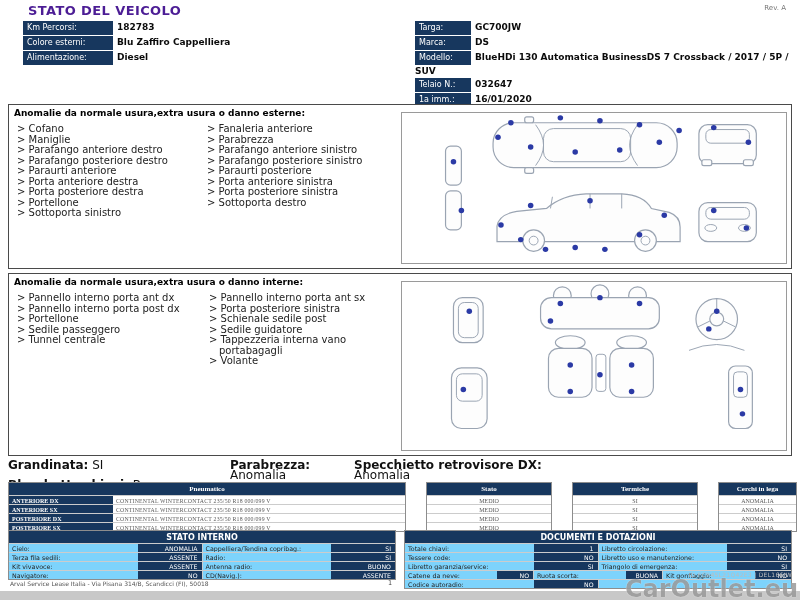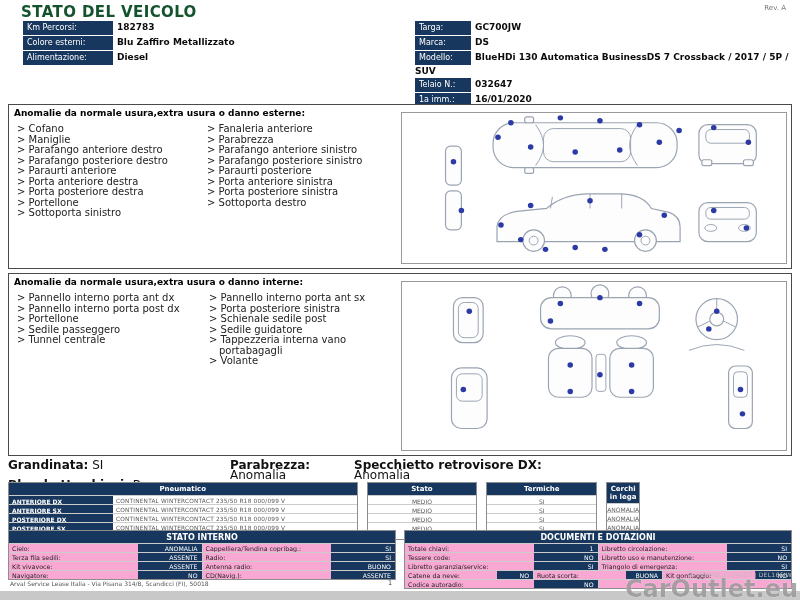--- a/index.html
+++ b/index.html
@@ -1,20 +1,20 @@
 <!DOCTYPE html>
 <html><head>
 <meta charset="utf-8">
 <style>
   * { margin:0; padding:0; box-sizing:border-box; }
   html,body { width:800px; height:600px; }
   body { font-family:"DejaVu Sans","Liberation Sans",sans-serif; background:#ffffff; position:relative; overflow:hidden; color:#111; }
   .page { position:absolute; inset:0; background:#fff; }
 
-  .title { position:absolute; top:3px; left:21px; font-size:15px; font-weight:bold; color:#14532d; letter-spacing:.4px; }
+  .title { position:absolute; top:3px; left:28px; font-size:13px; font-weight:bold; color:#4c1d95; letter-spacing:.4px; }
   .rev { position:absolute; top:4px; right:14px; font-size:7px; color:#777;text-align:right; }
 
   .info { position:absolute; top:21px; left:23px; width:784px; display:flex; gap:4px; }
   .info-col { width:388px; }
   .info-row { margin-bottom:1px; font-size:9px; line-height:12px; }
   .chip { display:inline-block; background:#17375E; color:#fff; font-size:8px; padding:1px 4px; margin-right:4px; vertical-align:top; }
   .chip-w { width:90px; }
   .chip-n { width:56px; }
   .val { font-weight:bold; color:#0b0b0b; }
 
@@ -31,31 +31,31 @@
   .diagram svg { width:100%; height:100%; display:block; }
   .outline { fill:#fdfdfd; stroke:#9aa4b2; stroke-width:1.2; }
   .outline2 { fill:none; stroke:#9aa4b2; stroke-width:1; }
   .marker { fill:#2B3AA5; }
 
   .summary { position:absolute; top:460px; left:8px; width:784px; font-size:12px; line-height:10px; color:#111; }
   .sum-row1 { display:flex; }
   .sum-label { font-weight:bold; }
   .sum-w1 { width:222px; } .sum-w2 { width:124px; } .sum-w3 { width:220px; } .sum-w4 { flex:1; }
 
-  .tires { position:absolute; top:482px; left:8px; width:632px; display:flex; gap:9px; }
+  .tires { position:absolute; top:482px; left:8px; width:789px; display:flex; gap:20px;font-family:Liberation Serif, serif; }
   .tcol { border:1px solid #8d8d8d; background:#fff; }
   .tcol-main { width:398px; } .tcol-stato { width:126px; } .tcol-termiche { width:126px; } .tcol-cerchi { flex:1; }
   .t-head { background:#17375E; color:#fff; font-size:7px; font-weight:bold; text-align:center; padding:2px 0; }
   .t-row { display:flex; height:9px; border-top:1px solid #ccc; }
   .t-pos { width:104px; background:#17375E; color:#fff; font-size:6px; font-weight:bold; padding:1.5px 3px; white-space:nowrap; }
   .t-tire { flex:1; font-size:5.8px; color:#5a5a5a; padding:2px 3px; white-space:nowrap; overflow:hidden; letter-spacing:.2px; }
   .t-cell { height:9px; font-size:6px; color:#5a5a5a; text-align:center; padding-top:2px; border-top:1px solid #ccc; }
 
   .bottom-tables { position:absolute; top:530px; left:8px; width:784px; display:flex; gap:8px; align-items:flex-start; }
-  .bt { flex:1; border:1px solid #8d8d8d; background:#f9a8d4; }
+  .bt { flex:1; border:1px solid #8d8d8d; background:#7dd3fc; }
   .bt-head { background:#17375E; color:#fff; font-weight:bold; font-size:8px; text-align:center; padding:1.5px 0; }
   .bt-row { display:flex; height:9px; border-top:1px solid #ccc; }
   .bt-pair { flex:1; display:flex; border-right:1px solid #ccc; }
   .bt-pair:last-child { border-right:none; }
   .bt-label { flex:1; font-size:6.3px; line-height:7px; padding:1px 3px; color:#222; white-space:nowrap; overflow:hidden; }
   .bt-value { width:64px; background:#17375E; color:#fff; font-size:6.2px; line-height:7px; text-align:right; padding:1px 4px; }
   .bt-pair.narrow .bt-value { width:36px; }
   .bt-fill { flex:1; }
 
   .footer-address { position:absolute; left:10px; bottom:13px; font-size:6px; color:#555; }
@@ -71,21 +71,21 @@
 
   <div class="title">STATO DEL VEICOLO</div>
   <div class="rev">Rev. A</div>
 
   <div class="info">
     <div class="info-col">
       <div class="info-row">
         <span class="chip chip-w">Km Percorsi:</span><span class="val">182783</span>
       </div>
       <div class="info-row">
-        <span class="chip chip-w">Colore esterni:</span><span class="val">Blu Zaffiro Metallizzato</span>
+        <span class="chip chip-w">Colore esterni:</span><span class="val">Blu Zaffiro Cappelliera</span>
       </div>
       <div class="info-row">
         <span class="chip chip-w">Alimentazione:</span><span class="val">Diesel</span>
       </div>
     </div>
     <div class="info-col">
       <div class="info-row">
         <span class="chip chip-n">Targa:</span><span class="val">GC700JW</span>
       </div>
       <div class="info-row">

